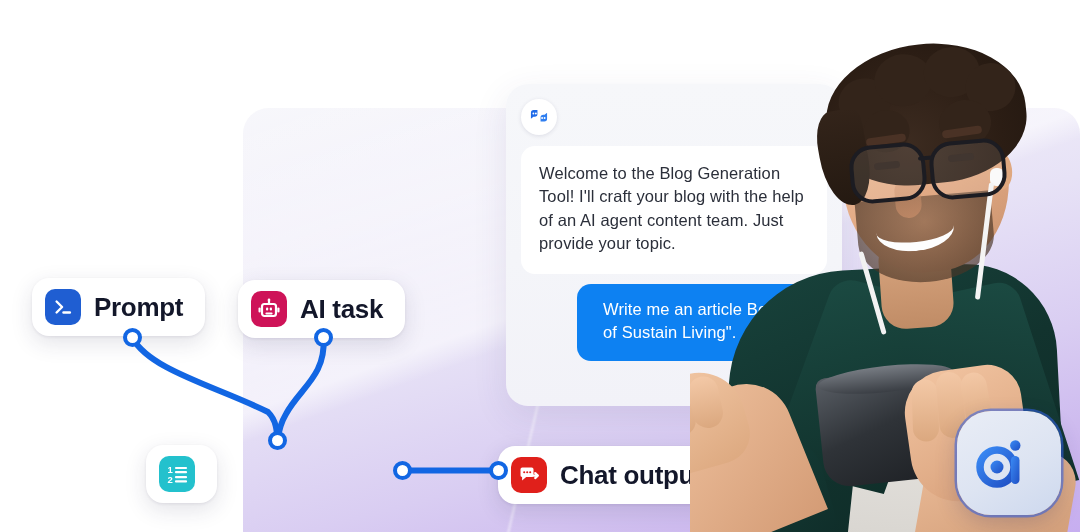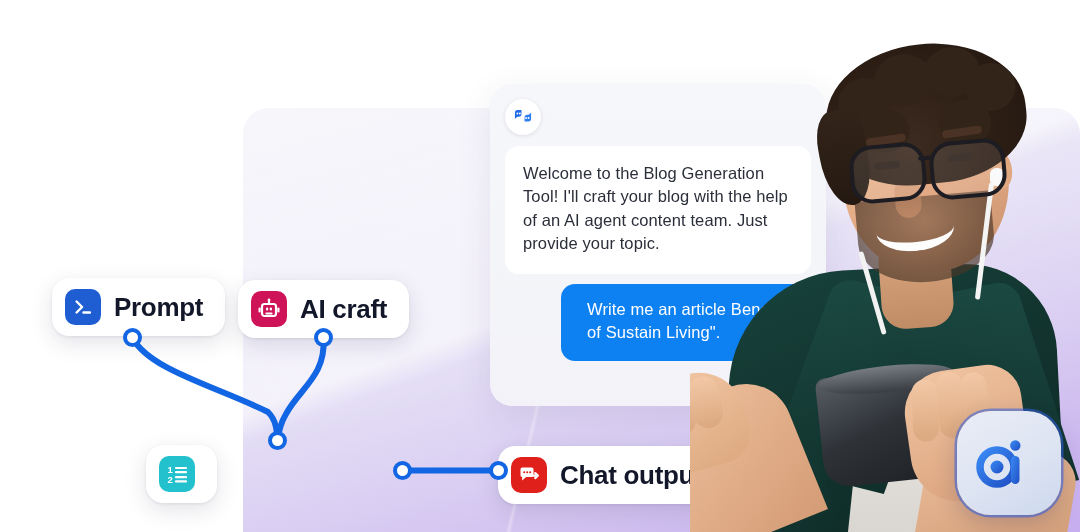--- a/index.html
+++ b/index.html
@@ -16,21 +16,21 @@
     overflow:hidden;
   }
   .bg-sheen{
     position:absolute;top:-40px;left:300px;width:2px;height:620px;
     background:rgba(255,255,255,.55);transform:rotate(13deg);filter:blur(1px);
   }
   .bg-sheen.s2{left:620px;transform:rotate(11deg);background:rgba(255,255,255,.4);}
 
   
   .chat-card{
-    position:absolute;left:490px;top:84px;width:336px;height:322px;
+    position:absolute;left:506px;top:84px;width:336px;height:322px;
     border-radius:22px;
     background:linear-gradient(180deg,#f6f7fa 0%,#f4f5f9 55%,#f2f2f8 100%);
     box-shadow:0 10px 34px rgba(70,60,120,.10);
     overflow:hidden;
   }
   .bot-avatar{
     position:absolute;left:15px;top:15px;width:36px;height:36px;border-radius:50%;
     background:#fff;box-shadow:0 1px 4px rgba(40,40,80,.12);
     display:flex;align-items:center;justify-content:center;
   }
@@ -57,21 +57,21 @@
   .node-label{font-size:26px;font-weight:700;color:#13172a;letter-spacing:-.3px;}
   .node-icon{
     width:36px;height:36px;border-radius:10px;flex:0 0 36px;
     display:flex;align-items:center;justify-content:center;
   }
   .ic-prompt{background:#1f5ed2;}
   .ic-agent{background:#ce1358;}
   .ic-seq{background:#23c1cd;}
   .ic-chat{background:#e0201b;}
 
-  #n-prompt{left:52px;top:278px;}
+  #n-prompt{left:32px;top:278px;}
   #n-agent{left:238px;top:280px;}
   #n-seq{left:146px;top:445px;}
   #n-chat{left:498px;top:446px;}
 
   
   .port{
     position:absolute;width:19px;height:19px;border-radius:50%;
     background:#fff;border:4.5px solid #1266e3;box-sizing:border-box;z-index:6;
   }
   #p-prompt{left:123px;top:328px;}
@@ -258,21 +258,21 @@
         <rect x="5" y="7" width="14" height="12" rx="2.4" fill="none" stroke="#fff" stroke-width="2.2"></rect>
         <line x1="12" y1="3.2" x2="12" y2="7" stroke="#fff" stroke-width="2.2" stroke-linecap="round"></line>
         <circle cx="12" cy="2.7" r="1.3" fill="#fff"></circle>
         <rect x="9" y="10.4" width="2.2" height="3" rx="1" fill="#fff"></rect>
         <rect x="12.8" y="10.4" width="2.2" height="3" rx="1" fill="#fff"></rect>
         <line x1="9.4" y1="16.4" x2="14.6" y2="16.4" stroke="#fff" stroke-width="2" stroke-linecap="round"></line>
         <line x1="2.6" y1="11.6" x2="2.6" y2="14.4" stroke="#fff" stroke-width="2.2" stroke-linecap="round"></line>
         <line x1="21.4" y1="11.6" x2="21.4" y2="14.4" stroke="#fff" stroke-width="2.2" stroke-linecap="round"></line>
       </svg>
     </span>
-    <span class="node-label">AI craft</span>
+    <span class="node-label">AI task</span>
   </div>
 
   <div class="node" id="n-seq">
     <span class="node-icon ic-seq">
       <svg width="24" height="24" viewBox="0 0 24 24">
         <text x="2.5" y="11" font-family="Liberation Sans, sans-serif" font-size="9.5" font-weight="bold" fill="#fff">1</text>
         <text x="2.5" y="21" font-family="Liberation Sans, sans-serif" font-size="9.5" font-weight="bold" fill="#fff">2</text>
         <line x1="11" y1="6" x2="21" y2="6" stroke="#fff" stroke-width="2.2" stroke-linecap="round"></line>
         <line x1="11" y1="10.2" x2="21" y2="10.2" stroke="#fff" stroke-width="2.2" stroke-linecap="round"></line>
         <line x1="11" y1="15.2" x2="21" y2="15.2" stroke="#fff" stroke-width="2.2" stroke-linecap="round"></line>

